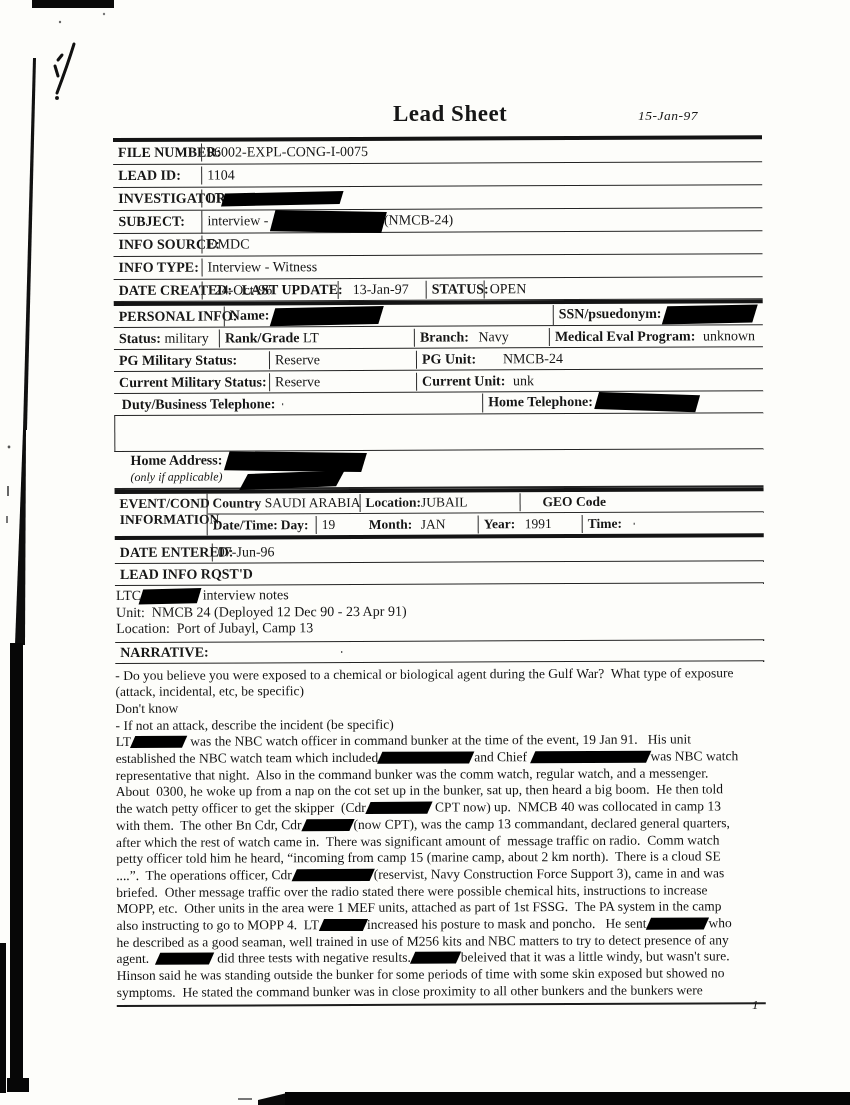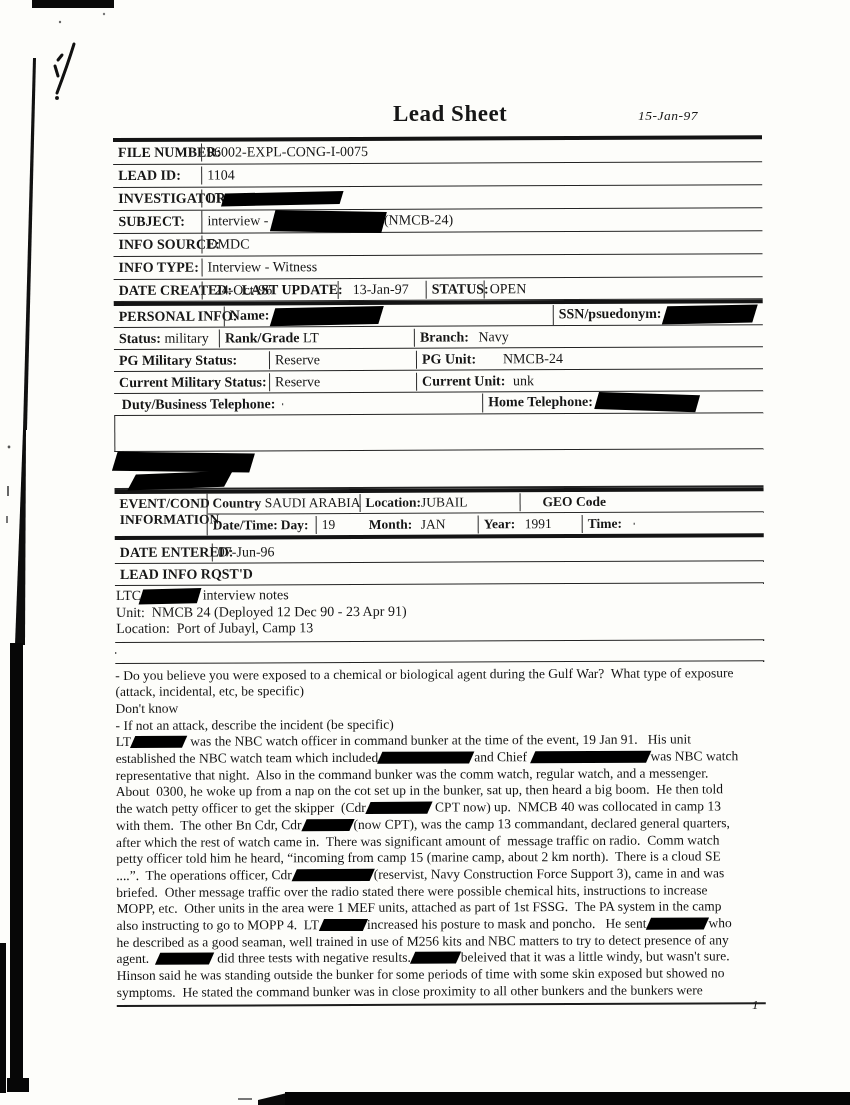--- a/index.html
+++ b/index.html
@@ -135,20 +135,24 @@
         <span>military</span>
       </div>
       <div class="cell vd" style="width:195px;">
         <span class="lbl">Rank/Grade</span>
         <span>LT</span>
       </div>
       <div class="cell vd" style="width:135px;">
         <span class="lbl">Branch:</span>
         <span style="padding-left:6px;">Navy</span>
       </div>
+      <div class="cell vd grow">
+        <span class="lbl">Medical Eval Program:</span>
+        <span style="padding-left:4px;">unknown</span>
+      </div>
     </div>
 
     <div class="row" style="height:22px;">
       <div class="cell lbl" style="width:155px;">PG Military Status:</div>
       <div class="cell vd" style="width:147px;">Reserve</div>
       <div class="cell vd" style="width:82px;"><span class="lbl">PG Unit:</span></div>
       <div class="cell grow">NMCB-24</div>
     </div>
 
     <div class="row" style="height:22px;">
@@ -165,20 +169,24 @@
         <span class="lbl">Home Telephone:</span>
         <span class="redact" style="width:102px;height:17px;transform:skewX(-14deg) rotate(2deg);"></span>
       </div>
     </div>
 
     <div class="row tall" style="height:36px;">
       <div class="cell vd grow" style="height:36px;"></div>
     </div>
 
     <div class="row tall" style="height:38px;border-bottom-width:2.5px;">
+      <div class="cell" style="width:112px;text-align:right;line-height:16px;">
+        <span class="lbl">Home Address:</span><br>
+        <span class="it">(only if applicable)</span>
+      </div>
       <div class="cell grow" style="line-height:15px;padding-left:0;">
         <span class="redact" style="width:138px;height:19px;transform:skewX(-16deg) rotate(1deg);"></span><br>
         <span class="redact" style="width:95px;height:16px;margin-left:18px;transform:skewX(-30deg) rotate(-2deg);"></span>
       </div>
     </div>
 
     <div class="thick"></div>
 
     <div class="eventwrap">
       <div class="ev-left">
@@ -225,20 +233,21 @@
 
     <div class="notes">
       <div>
         <span>LTC</span><span class="redact" style="width:58px;height:15px;"></span><span> interview notes</span>
       </div>
       <div style="white-space:pre;">Unit:  NMCB 24 (Deployed 12 Dec 90 - 23 Apr 91)</div>
       <div style="white-space:pre;">Location:  Port of Jubayl, Camp 13</div>
     </div>
 
     <div class="row" style="height:21px;">
+      <div class="cell lbl" style="width:226px;">NARRATIVE:</div>
       <div class="cell vd grow"></div>
     </div>
 
     <div class="narrative">
         <div class="nline"><span>- Do you believe you were exposed to a chemical or biological agent during the Gulf War?  What type of exposure</span></div>
         <div class="nline"><span>(attack, incidental, etc, be specific)</span></div>
         <div class="nline"><span>Don't know</span></div>
         <div class="nline"><span>- If not an attack, describe the incident (be specific)</span></div>
         <div class="nline"><span>LT</span><span class="redact" style="width: 52px;"></span><span> was the NBC watch officer in command bunker at the time of the event, 19 Jan 91.   His unit</span></div>
         <div class="nline"><span>established the NBC watch team which included</span><span class="redact" style="width: 92px;"></span><span>and Chief </span><span class="redact" style="width: 116px;"></span><span>was NBC watch</span></div>

